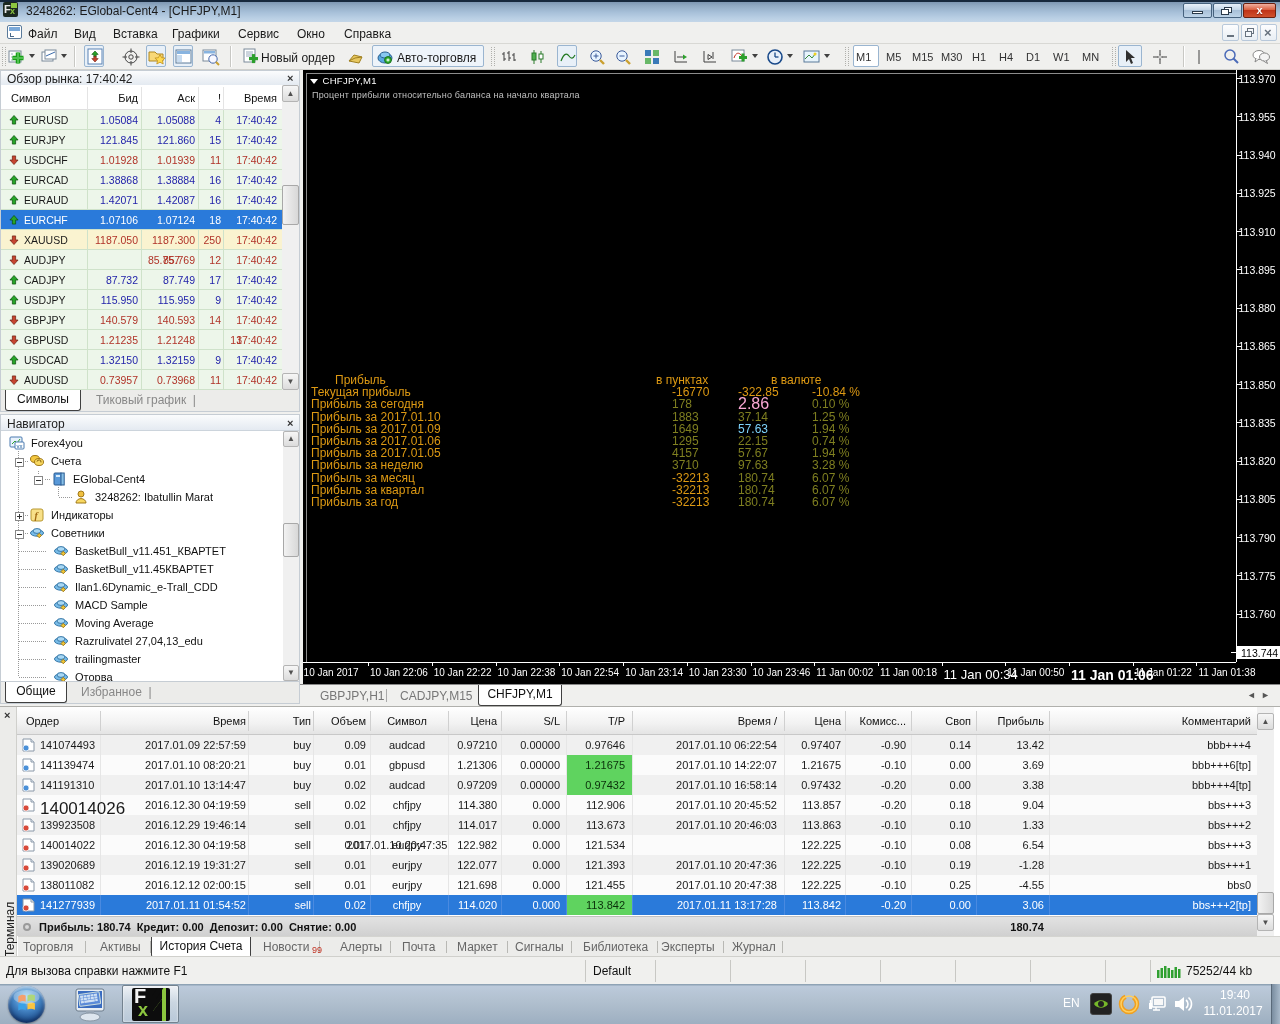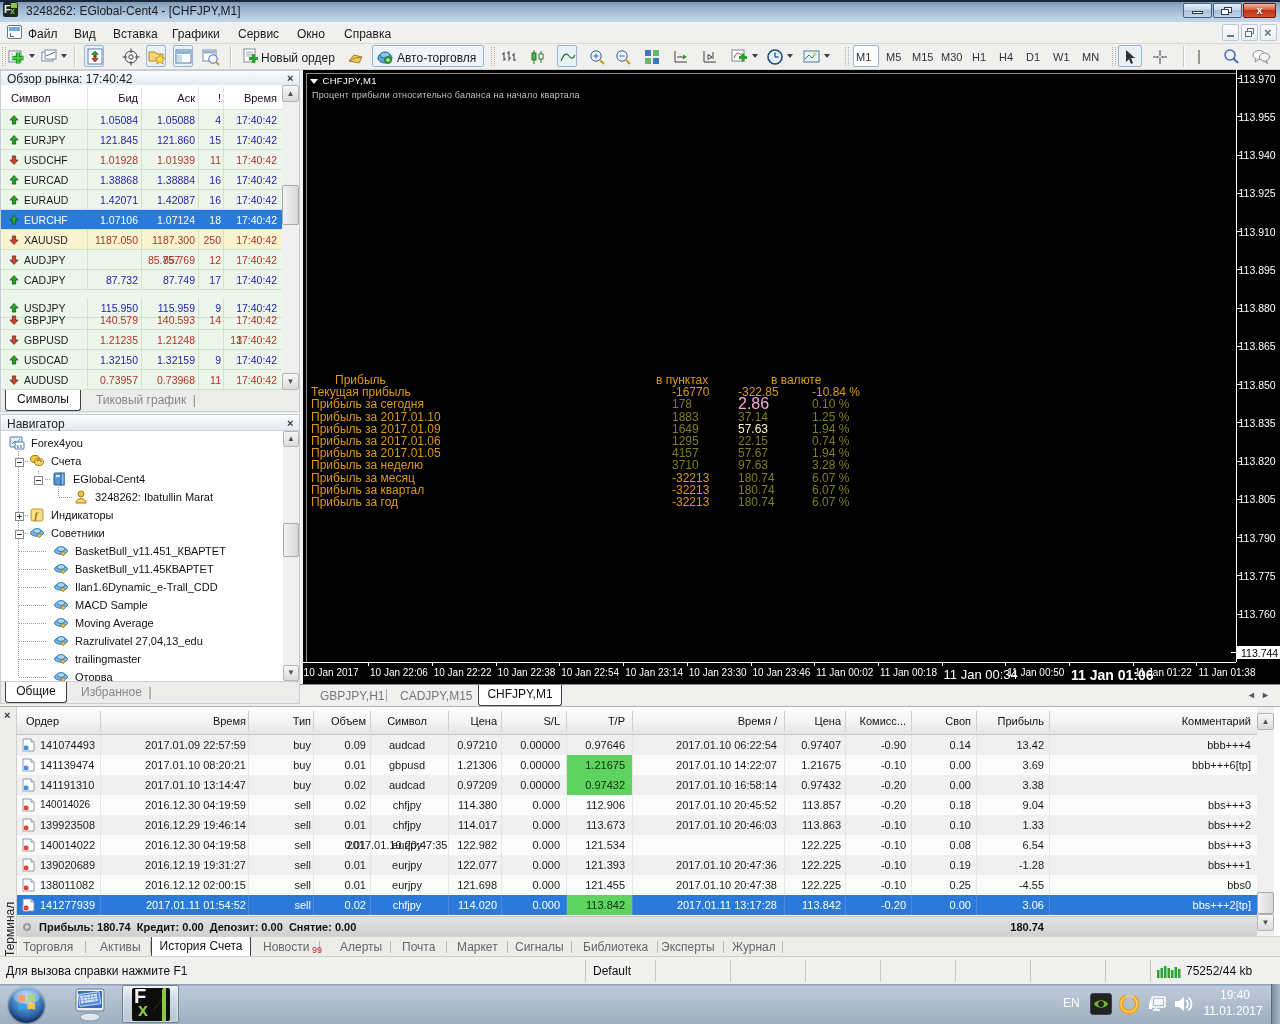--- a/index.html
+++ b/index.html
@@ -354,21 +354,21 @@
       <div class="abs" style="left:222px;top:0;width:1px;height:20px;background:#cfe2ca;"></div>
       <div class="abs" style="left:8px;top:5px;"><svg width="10" height="10" viewBox="0 0 11 11">
           <path d="M5.5 0.5 L10 5.5 L7.3 5.5 L7.3 10 L3.7 10 L3.7 5.5 L1 5.5 Z" fill="#28a428" stroke="#0a500a" stroke-width="0.8"></path>
         </svg></div>
       <div class="abs tt" style="left:23px;top:4px;font-size:10.5px;color:#1a1a1a;">CADJPY</div>
       <div class="abs tt" style="left:0;top:4px;width:137px;text-align:right;font-size:10.5px;color:#1d1da8;">87.732</div>
       <div class="abs tt" style="left:0;top:4px;width:194px;text-align:right;font-size:10.5px;color:#1d1da8;">87.749</div>
       <div class="abs tt" style="left:0;top:4px;width:220px;text-align:right;font-size:10.5px;color:#1d1da8;">17</div>
       <div class="abs tt" style="left:0;top:4px;width:276px;text-align:right;font-size:10.5px;color:#1d1da8;">17:40:42</div>
     </div>
-    <div class="abs" style="left:0;top:188px;width:281px;height:20px;border-bottom:1px solid #cfe2ca;padding-left:32px;">
+    <div class="abs" style="left:0;top:180px;width:281px;height:20px;border-bottom:1px solid #cfe2ca;padding-left:32px;">
       <div class="abs" style="left:86px;top:0;width:1px;height:20px;background:#cfe2ca;"></div>
       <div class="abs" style="left:140px;top:0;width:1px;height:20px;background:#cfe2ca;"></div>
       <div class="abs" style="left:197px;top:0;width:1px;height:20px;background:#cfe2ca;"></div>
       <div class="abs" style="left:222px;top:0;width:1px;height:20px;background:#cfe2ca;"></div>
       <div class="abs" style="left:8px;top:5px;"><svg width="10" height="10" viewBox="0 0 11 11">
           <path d="M5.5 0.5 L10 5.5 L7.3 5.5 L7.3 10 L3.7 10 L3.7 5.5 L1 5.5 Z" fill="#28a428" stroke="#0a500a" stroke-width="0.8"></path>
         </svg></div>
       <div class="abs tt" style="left:23px;top:4px;font-size:10.5px;color:#1a1a1a;">USDJPY</div>
       <div class="abs tt" style="left:0;top:4px;width:137px;text-align:right;font-size:10.5px;color:#1d1da8;">115.950</div>
       <div class="abs tt" style="left:0;top:4px;width:194px;text-align:right;font-size:10.5px;color:#1d1da8;">115.959</div>
@@ -624,21 +624,21 @@
     <div class="abs tt" style="left:8px;top:328.4px;color:#dd9913;font-size:12px;line-height:12px;">Прибыль за сегодня</div>
     <div class="abs tt" style="left:369px;top:328.4px;color:#7f7f20;font-size:12px;line-height:12px;">178</div>
     <div class="abs tt" style="left:435px;top:328.4px;color:#f9a8d4;font-size:16px;line-height:12px;">2.86</div>
     <div class="abs tt" style="left:509px;top:328.4px;color:#7f7f20;font-size:12px;line-height:12px;">0.10 %</div>
     <div class="abs tt" style="left:8px;top:340.6px;color:#dd9913;font-size:12px;line-height:12px;">Прибыль за 2017.01.10</div>
     <div class="abs tt" style="left:369px;top:340.6px;color:#7f7f20;font-size:12px;line-height:12px;">1883</div>
     <div class="abs tt" style="left:435px;top:340.6px;color:#7f7f20;font-size:12px;line-height:12px;">37.14</div>
     <div class="abs tt" style="left:509px;top:340.6px;color:#7f7f20;font-size:12px;line-height:12px;">1.25 %</div>
     <div class="abs tt" style="left:8px;top:352.8px;color:#dd9913;font-size:12px;line-height:12px;">Прибыль за 2017.01.09</div>
     <div class="abs tt" style="left:369px;top:352.8px;color:#7f7f20;font-size:12px;line-height:12px;">1649</div>
-    <div class="abs tt" style="left:435px;top:352.8px;color:#fef9c3;font-size:12px;line-height:12px;text-align:right;">57.63</div>
+    <div class="abs tt" style="left:435px;top:352.8px;color:#7dd3fc;font-size:12px;line-height:12px;text-align:right;">57.63</div>
     <div class="abs tt" style="left:509px;top:352.8px;color:#7f7f20;font-size:12px;line-height:12px;">1.94 %</div>
     <div class="abs tt" style="left:8px;top:365.0px;color:#dd9913;font-size:12px;line-height:12px;">Прибыль за 2017.01.06</div>
     <div class="abs tt" style="left:369px;top:365.0px;color:#7f7f20;font-size:12px;line-height:12px;">1295</div>
     <div class="abs tt" style="left:435px;top:365.0px;color:#7f7f20;font-size:12px;line-height:12px;">22.15</div>
     <div class="abs tt" style="left:509px;top:365.0px;color:#7f7f20;font-size:12px;line-height:12px;">0.74 %</div>
     <div class="abs tt" style="left:8px;top:377.2px;color:#dd9913;font-size:12px;line-height:12px;">Прибыль за 2017.01.05</div>
     <div class="abs tt" style="left:369px;top:377.2px;color:#7f7f20;font-size:12px;line-height:12px;">4157</div>
     <div class="abs tt" style="left:435px;top:377.2px;color:#7f7f20;font-size:12px;line-height:12px;">57.67</div>
     <div class="abs tt" style="left:509px;top:377.2px;color:#7f7f20;font-size:12px;line-height:12px;">1.94 %</div>
     <div class="abs tt" style="left:8px;top:389.4px;color:#dd9913;font-size:12px;line-height:12px;">Прибыль за неделю</div>
@@ -824,41 +824,42 @@
         <div class="abs tt" style="left:0;top:4px;width:349px;text-align:right;font-size:11px;color:#1a1a1a;">0.02</div>
         <div class="abs tt" style="left:330px;top:4px;width:120px;text-align:center;font-size:11px;color:#1a1a1a;">audcad</div>
         <div class="abs tt" style="left:0;top:4px;width:480px;text-align:right;font-size:11px;color:#1a1a1a;">0.97209</div>
         <div class="abs tt" style="left:0;top:4px;width:543px;text-align:right;font-size:11px;color:#1a1a1a;">0.00000</div>
         <div class="abs tt" style="left:0;top:4px;width:608px;text-align:right;font-size:11px;color:#0a300a;">0.97432</div>
         <div class="abs tt" style="left:0;top:4px;width:760px;text-align:right;font-size:11px;color:#1a1a1a;">2017.01.10 16:58:14</div>
         <div class="abs tt" style="left:0;top:4px;width:824px;text-align:right;font-size:11px;color:#1a1a1a;">0.97432</div>
         <div class="abs tt" style="left:0;top:4px;width:889px;text-align:right;font-size:11px;color:#1a1a1a;">-0.20</div>
         <div class="abs tt" style="left:0;top:4px;width:954px;text-align:right;font-size:11px;color:#1a1a1a;">0.00</div>
         <div class="abs tt" style="left:0;top:4px;width:1027px;text-align:right;font-size:11px;color:#1a1a1a;">3.38</div>
+        <div class="abs tt" style="left:0;top:4px;width:1234px;text-align:right;font-size:11px;color:#1a1a1a;">bbb+++4[tp]</div>
       </div>
       <div class="abs" style="left:0;top:60px;width:1240px;height:20px;background:#fbfbfb;">
         <div class="abs" style="left:83px;top:0;width:1px;height:20px;background:#e6e6e6;"></div>
         <div class="abs" style="left:231px;top:0;width:1px;height:20px;background:#e6e6e6;"></div>
         <div class="abs" style="left:296px;top:0;width:1px;height:20px;background:#e6e6e6;"></div>
         <div class="abs" style="left:353px;top:0;width:1px;height:20px;background:#e6e6e6;"></div>
         <div class="abs" style="left:431px;top:0;width:1px;height:20px;background:#e6e6e6;"></div>
         <div class="abs" style="left:484px;top:0;width:1px;height:20px;background:#e6e6e6;"></div>
         <div class="abs" style="left:549px;top:0;width:1px;height:20px;background:#e6e6e6;"></div>
         <div class="abs" style="left:615px;top:0;width:1px;height:20px;background:#e6e6e6;"></div>
         <div class="abs" style="left:767px;top:0;width:1px;height:20px;background:#e6e6e6;"></div>
         <div class="abs" style="left:828px;top:0;width:1px;height:20px;background:#e6e6e6;"></div>
         <div class="abs" style="left:894px;top:0;width:1px;height:20px;background:#e6e6e6;"></div>
         <div class="abs" style="left:959px;top:0;width:1px;height:20px;background:#e6e6e6;"></div>
         <div class="abs" style="left:1032px;top:0;width:1px;height:20px;background:#e6e6e6;"></div>
         <div class="abs" style="left:5px;top:3px;"><svg width="13" height="14">
             <path d="M1 1 h8 l3 3 v9 h-11 z" fill="#fff" stroke="#8a98a8"></path>
             <path d="M9 1 l0 3 3 0" fill="#e8eef4" stroke="#8a98a8"></path>
             <circle cx="4" cy="10" r="3" fill="#d84a3a" stroke="#fff" stroke-width="0.7"></circle>
           </svg></div>
-        <div class="abs tt" style="left:23px;top:4px;font-size:10px;color:#1a1a1a;">140014026</div>
+        <div class="abs tt" style="left:23px;top:4px;font-size:17px;color:#1a1a1a;">140014026</div>
         <div class="abs tt" style="left:0;top:4px;width:229px;text-align:right;font-size:11px;color:#1a1a1a;">2016.12.30 04:19:59</div>
         <div class="abs tt" style="left:0;top:4px;width:294px;text-align:right;font-size:11px;color:#1a1a1a;">sell</div>
         <div class="abs tt" style="left:0;top:4px;width:349px;text-align:right;font-size:11px;color:#1a1a1a;">0.02</div>
         <div class="abs tt" style="left:330px;top:4px;width:120px;text-align:center;font-size:11px;color:#1a1a1a;">chfjpy</div>
         <div class="abs tt" style="left:0;top:4px;width:480px;text-align:right;font-size:11px;color:#1a1a1a;">114.380</div>
         <div class="abs tt" style="left:0;top:4px;width:543px;text-align:right;font-size:11px;color:#1a1a1a;">0.000</div>
         <div class="abs tt" style="left:0;top:4px;width:608px;text-align:right;font-size:11px;color:#1a1a1a;">112.906</div>
         <div class="abs tt" style="left:0;top:4px;width:760px;text-align:right;font-size:11px;color:#1a1a1a;">2017.01.10 20:45:52</div>
         <div class="abs tt" style="left:0;top:4px;width:824px;text-align:right;font-size:11px;color:#1a1a1a;">113.857</div>
         <div class="abs tt" style="left:0;top:4px;width:889px;text-align:right;font-size:11px;color:#1a1a1a;">-0.20</div>

